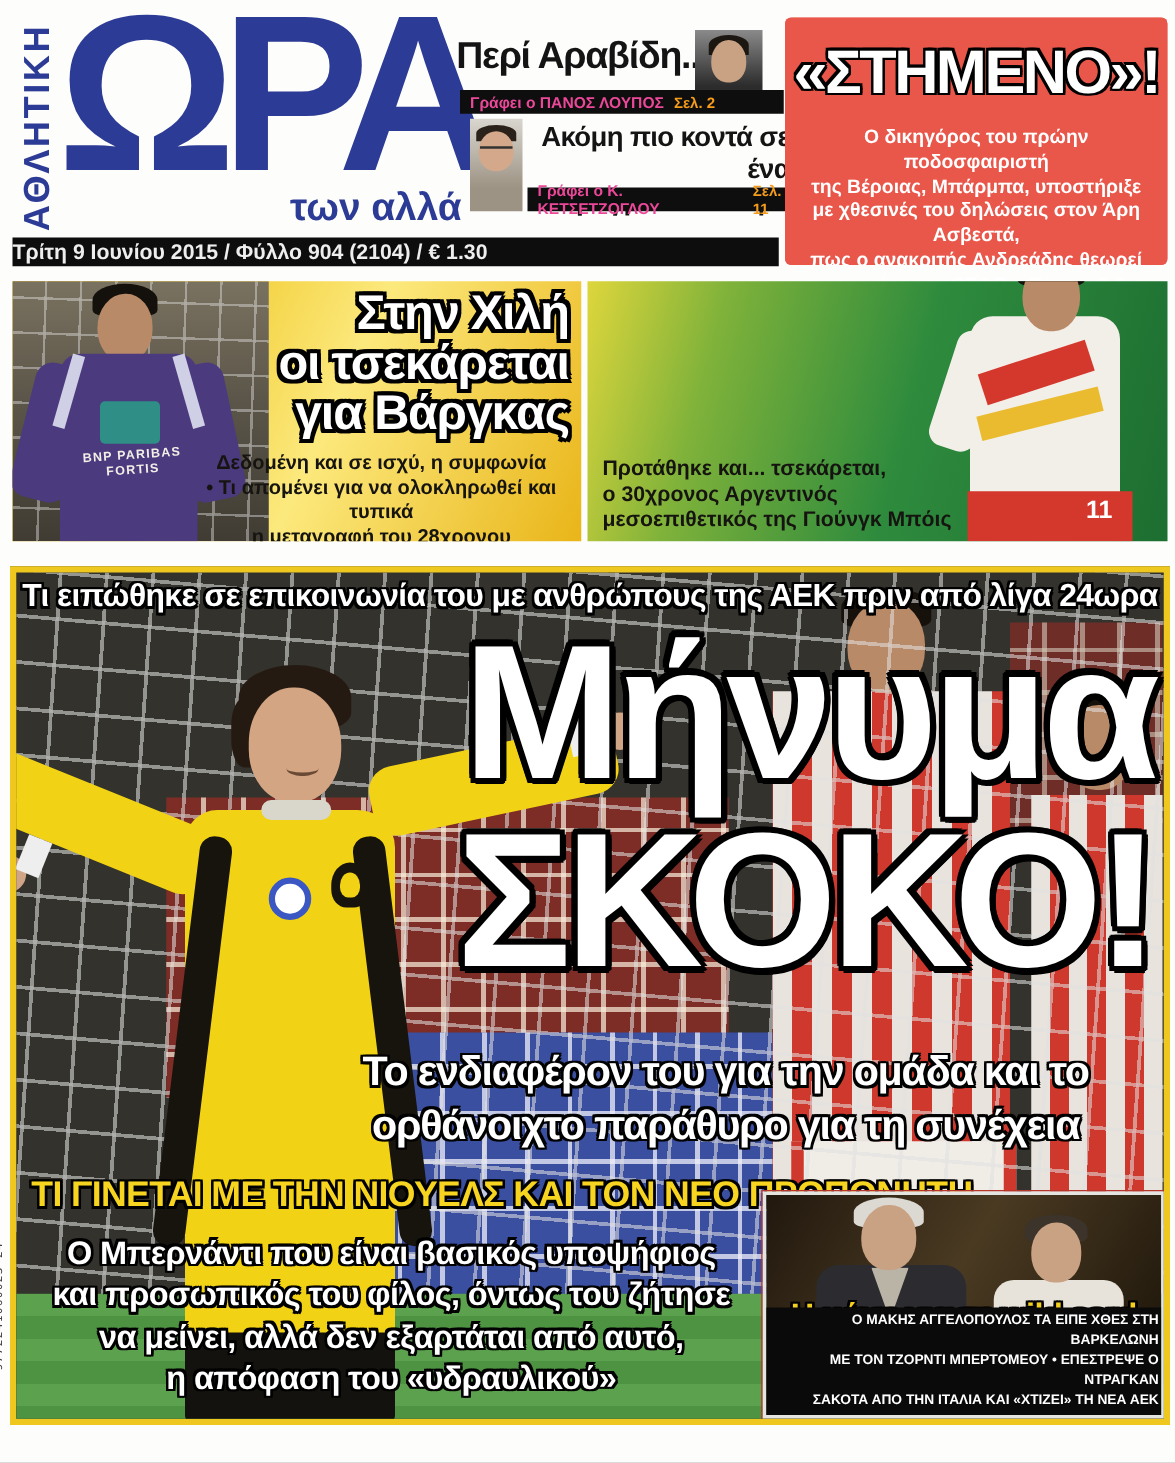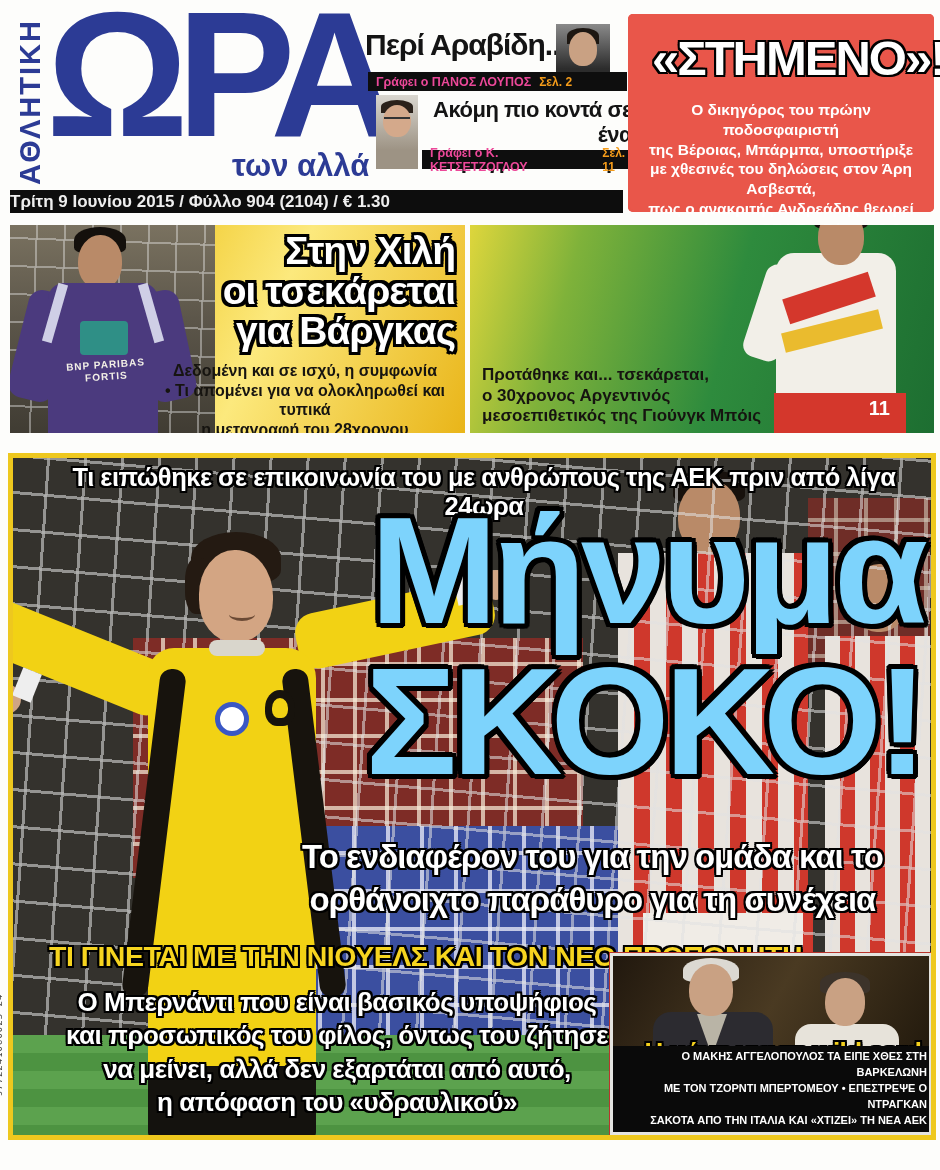--- a/index.html
+++ b/index.html
@@ -3,21 +3,21 @@
 <meta charset="utf-8">
 <style>
   html,body{margin:0;padding:0;background:#ffffff;}
   #page{position:relative;width:940px;height:1170px;background:#fdfdfb;overflow:hidden;
         font-family:"Liberation Sans", sans-serif;}
   .abs{position:absolute;}
   [data-bind-lines]{white-space:pre-line;}
 
   
   .olk2{text-shadow:2px 0 0 #000,-2px 0 0 #000,0 2px 0 #000,0 -2px 0 #000,
-        2px 2px 0 #000,-2px -2px 0 #000,2px -2px 0 #000,-2px 2px 0 #000;margin-left:24px;}
+        2px 2px 0 #000,-2px -2px 0 #000,2px -2px 0 #000,-2px 2px 0 #000;}
   .olk3{text-shadow:3px 0 0 #000,-3px 0 0 #000,0 3px 0 #000,0 -3px 0 #000,
         3px 3px 0 #000,-3px -3px 0 #000,3px -3px 0 #000,-3px 3px 0 #000,
         2px 2px 0 #000,-2px -2px 0 #000;}
   .olk5{text-shadow:5px 0 0 #000,-5px 0 0 #000,0 5px 0 #000,0 -5px 0 #000,
         4px 4px 0 #000,-4px -4px 0 #000,4px -4px 0 #000,-4px 4px 0 #000,
         5px 3px 0 #000,-5px -3px 0 #000,3px 5px 0 #000,-3px -5px 0 #000;}
 
   
   .vert-title{left:14px;top:16px;width:40px;height:172px;color:#2c3b95;font-weight:bold;
     font-size:29px;letter-spacing:2px;writing-mode:vertical-rl;transform:rotate(180deg);
@@ -148,21 +148,21 @@
   .aek-collar{position:absolute;left:196px;top:182px;width:56px;height:16px;background:#d9d6cc;border-radius:8px;z-index:6;}
   .aek-crest{position:absolute;left:252px;top:232px;width:30px;height:36px;background:#17130d;border-radius:50% 50% 40% 40%;z-index:6;}
   .aek-crest-in{position:absolute;left:259px;top:240px;width:16px;height:20px;background:#f2d214;border-radius:50% 50% 40% 40%;z-index:7;}
   .aek-sponsorlogo{position:absolute;left:202px;top:244px;width:34px;height:34px;border-radius:50%;background:#fff;
     border:5px solid #3a57c4;box-sizing:border-box;z-index:6;}
   .aek-shorts{position:absolute;left:135px;top:608px;width:168px;height:74px;background:#14120e;z-index:6;border-radius:0 0 8px 8px;}
 
   
   .kicker{position:absolute;left:0;right:0;top:5px;text-align:center;color:#fff;font-weight:bold;
     font-size:25.5px;letter-spacing:-0.5px;z-index:8;}
-  .huge{position:absolute;right:8px;top:36px;text-align:right;color:#7dd3fc;font-weight:bold;
+  .huge{position:absolute;right:8px;top:36px;text-align:right;color:#ffffff;font-weight:bold;
     font-size:153px;line-height:0.99;letter-spacing:-5px;z-index:8;}
   .subhead{position:absolute;left:225px;right:8px;top:378px;text-align:center;color:#fff;
     font-weight:bold;font-size:33px;line-height:1.3;z-index:8;letter-spacing:-1px;}
   .strap{position:absolute;left:12px;top:482px;color:#f6d41f;font-weight:bold;font-size:28.5px;
     letter-spacing:-0.5px;z-index:8;}
   .mainbody{position:absolute;left:0px;top:528px;width:600px;text-align:center;color:#fff;
     font-weight:bold;font-size:26px;line-height:1.28;z-index:8;letter-spacing:-0.5px;}
 
   
   .inset{position:absolute;left:597px;top:495px;width:322px;height:182px;z-index:9;

